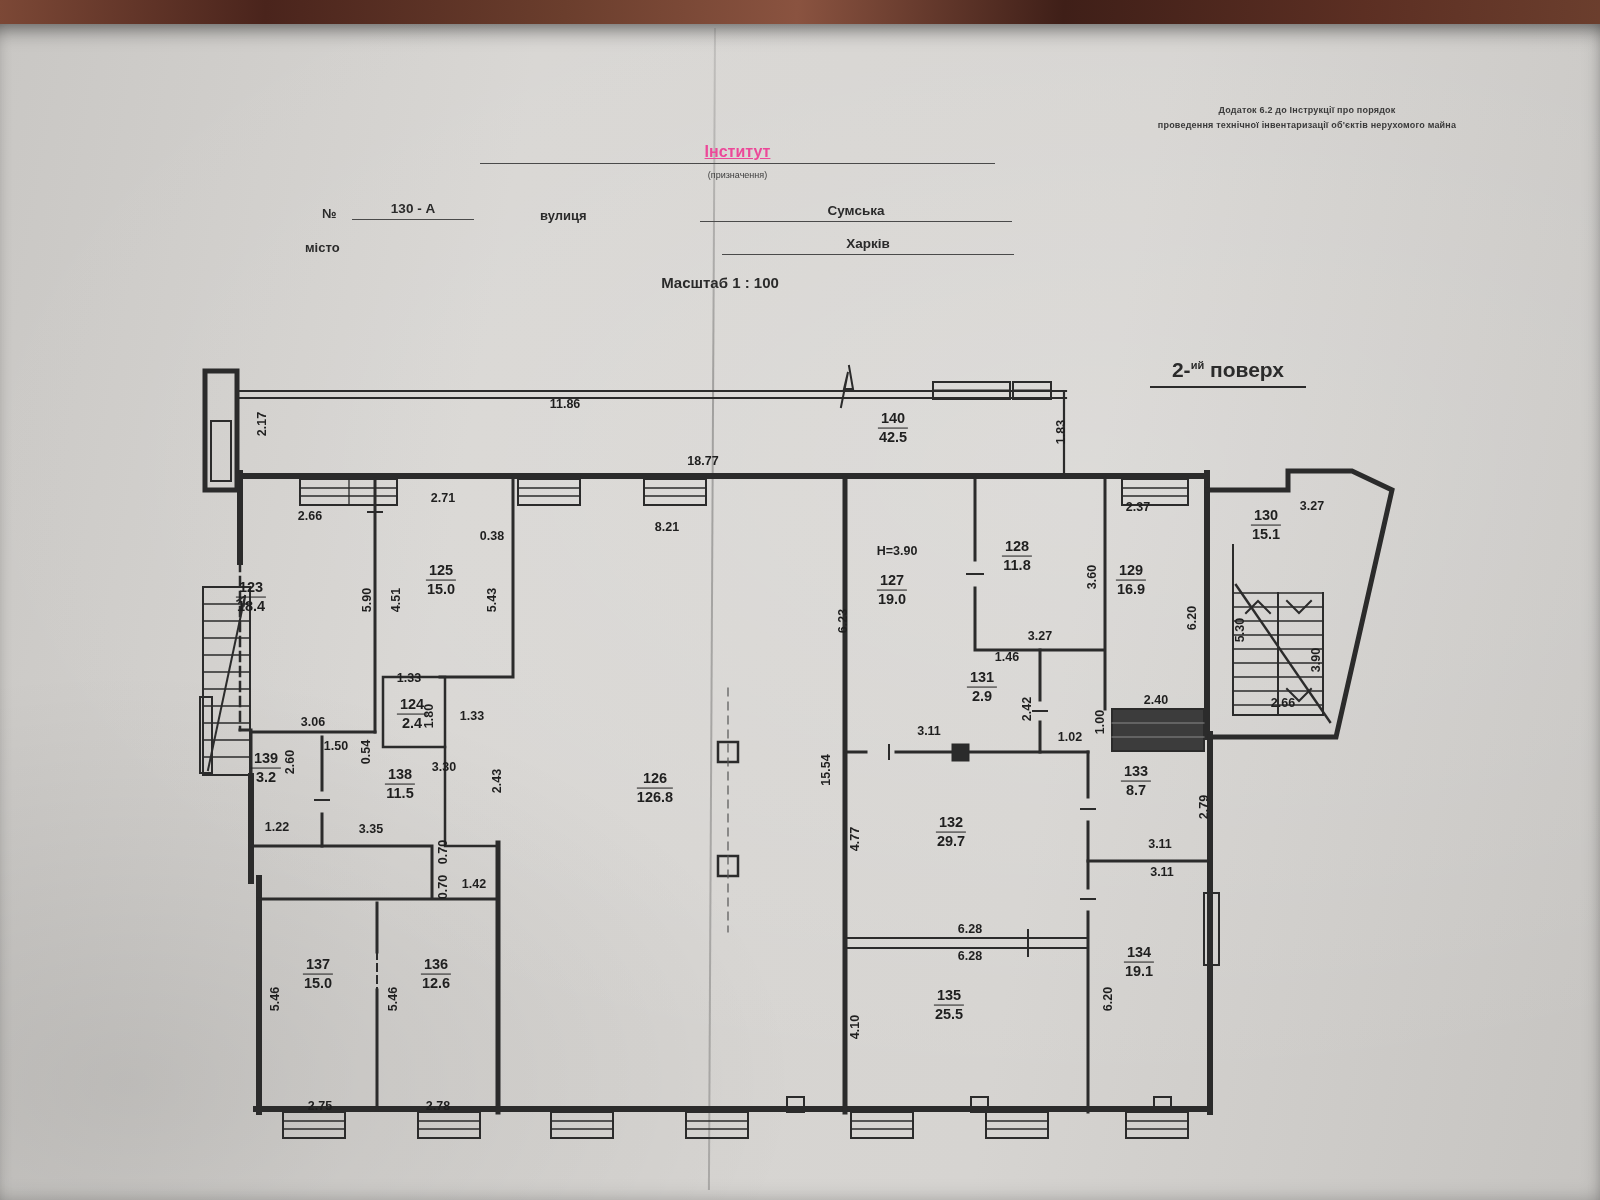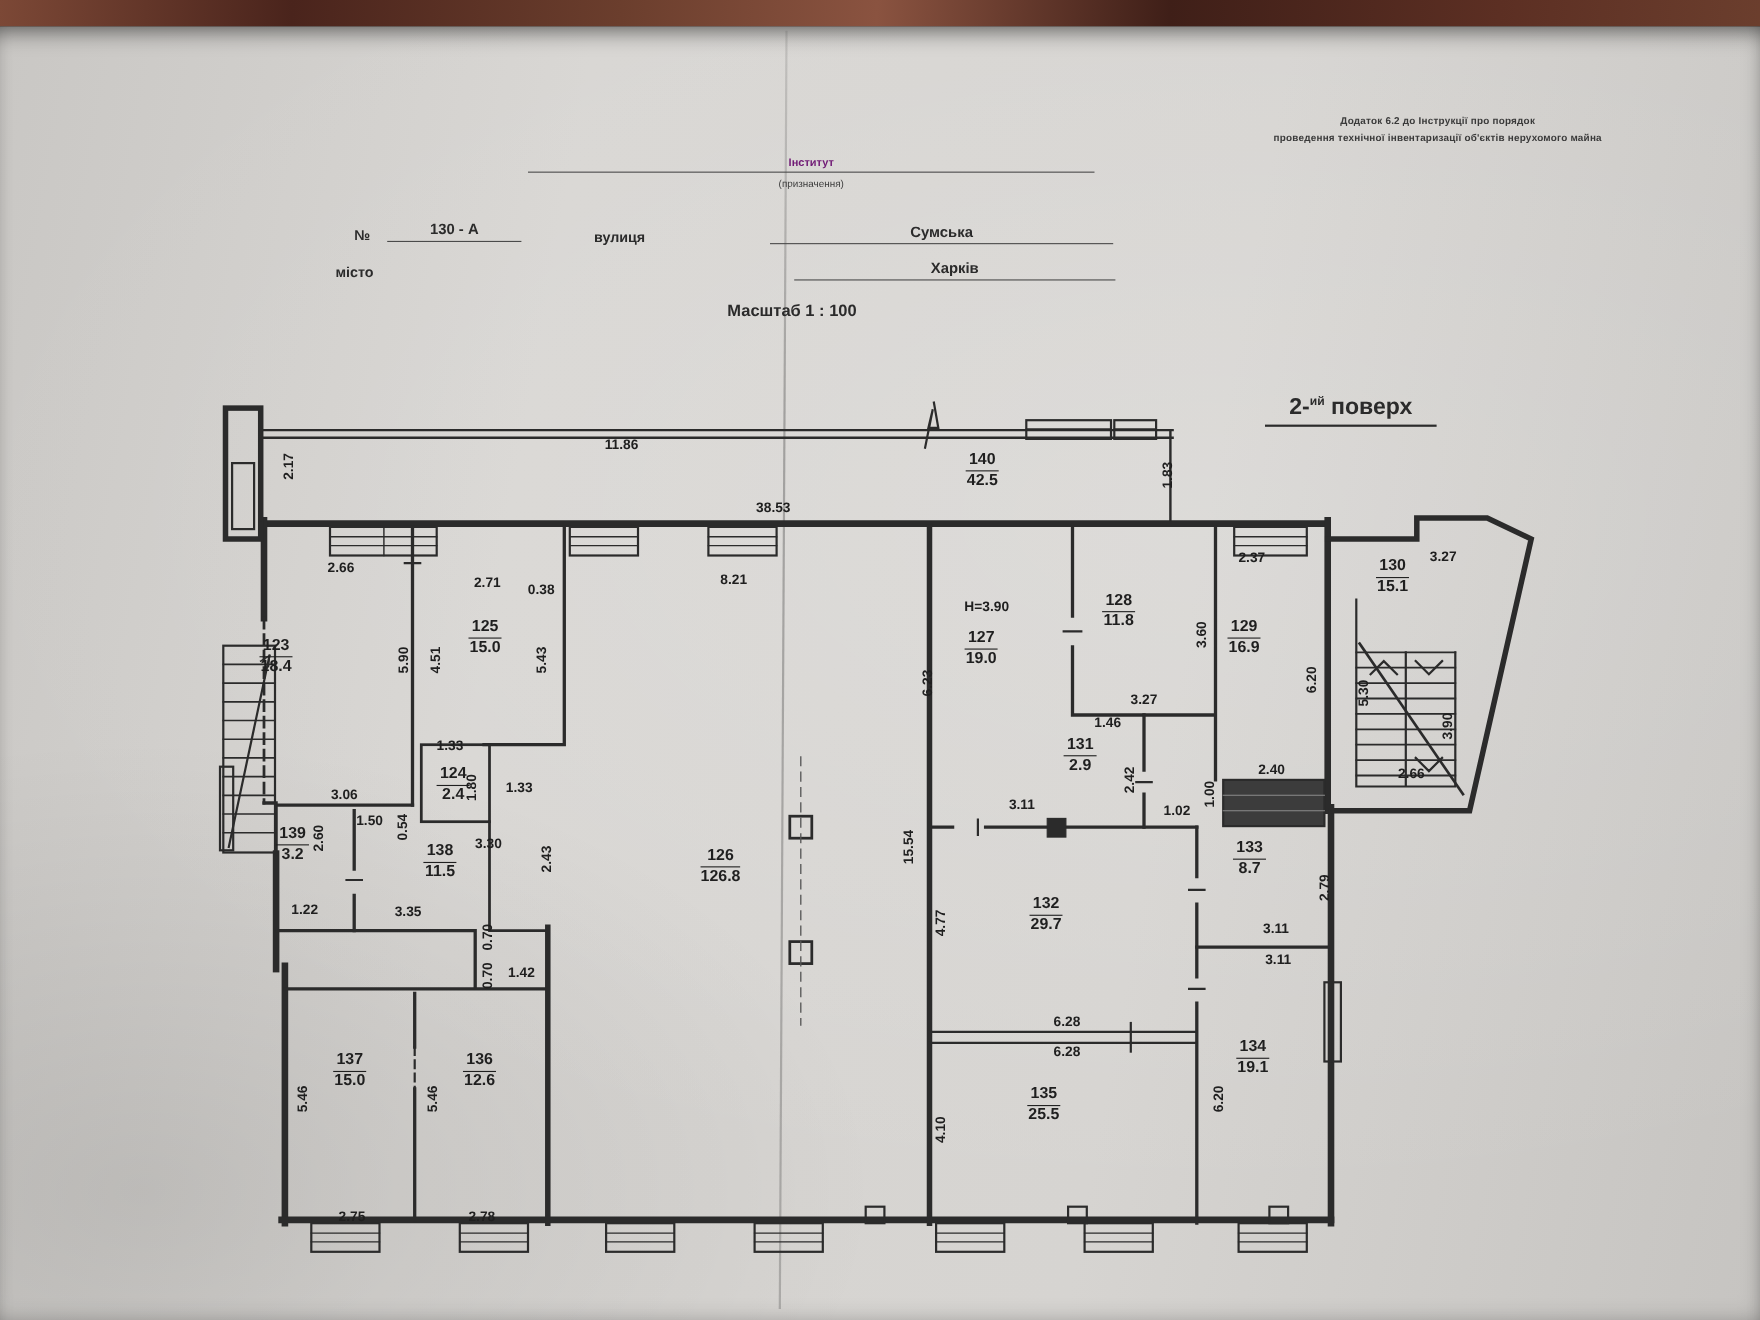--- a/index.html
+++ b/index.html
@@ -14,22 +14,22 @@
     box-shadow:inset 0 16px 20px -12px rgba(0,0,0,.55), inset -4px -6px 22px -10px rgba(0,0,0,.35);}
   .fold{position:absolute;left:714px;top:28px;width:2px;height:1162px;
     background:linear-gradient(180deg,rgba(50,50,50,.14),rgba(50,50,50,.34) 30%,rgba(50,50,50,.26));
     transform:rotate(.3deg);transform-origin:top center;}
   .ink{color:#242424;}
   .title{position:absolute;left:430px;top:56px;width:580px;text-align:center;
     font-size:23px;font-weight:700;letter-spacing:1px;color:#2b2b2b;line-height:1.35;}
   .appendix{position:absolute;left:1152px;top:103px;width:310px;text-align:center;
     font-size:9px;font-weight:600;color:#3a3a3a;line-height:1.7;letter-spacing:.2px;}
   .purpose{position:absolute;left:480px;top:143px;width:515px;text-align:center;}
-  .purpose .value{display:block;font-size:10px;font-weight:700;color:#701a75;
-    border-bottom:1.5px solid #4a4a4a;padding-bottom:2px;}
+  .purpose .value{display:block;font-size:16px;font-weight:700;color:#ec4899;
+    border-bottom:1.5px solid #4a4a4a;padding-bottom:2px;text-decoration:underline;}
   .purpose .caption{display:inline-block;font-size:9px;color:#3c3c3c;margin-top:1px;}
   .flabel{position:absolute;font-size:13px;font-weight:700;color:#2b2b2b;}
   .fval{position:absolute;text-align:center;font-size:13.5px;font-weight:700;color:#2b2b2b;
     border-bottom:1.5px solid #4a4a4a;padding-bottom:3px;}
   .scale{position:absolute;left:560px;top:274px;width:320px;text-align:center;
     font-size:15px;font-weight:700;color:#2b2b2b;}
   .floor{position:absolute;left:1150px;top:358px;width:156px;text-align:center;
     font-size:21px;font-weight:700;color:#2b2b2b;border-bottom:2px solid #2b2b2b;padding-bottom:4px;}
   .floor sup{font-size:11px;}
   .plan-svg{position:absolute;left:0;top:0;}
@@ -242,23 +242,23 @@
         <span class="num">136</span>
         <span class="area">12.6</span>
       </div>
       <div class="room" style="left: 318px; top: 974px;">
         <span class="num">137</span>
         <span class="area">15.0</span>
       </div>
       <div class="dim vert" style="left: 262px; top: 424px;">2.17</div>
       <div class="dim" style="left: 565px; top: 404px;">11.86</div>
       <div class="dim vert" style="left: 1061px; top: 432px;">1.83</div>
-      <div class="dim" style="left: 703px; top: 461px;">38.53</div>
+      <div class="dim" style="left: 703px; top: 461px;">18.77</div>
       <div class="dim" style="left: 310px; top: 516px;">2.66</div>
-      <div class="dim" style="left: 443px; top: 530px;">2.71</div>
+      <div class="dim" style="left: 443px; top: 498px;">2.71</div>
       <div class="dim" style="left: 492px; top: 536px; text-align: right;">0.38</div>
       <div class="dim" style="left: 667px; top: 527px;">8.21</div>
       <div class="dim" style="left: 1138px; top: 507px;">2.37</div>
       <div class="dim" style="left: 1312px; top: 506px;">3.27</div>
       <div class="dim vert" style="left: 367px; top: 600px;">5.90</div>
       <div class="dim vert" style="left: 396px; top: 600px;">4.51</div>
       <div class="dim vert" style="left: 492px; top: 600px;">5.43</div>
       <div class="dim vert" style="left: 843px; top: 621px;">6.23</div>
       <div class="dim" style="left: 897px; top: 551px;">Н=3.90</div>
       <div class="dim vert" style="left: 1092px; top: 577px;">3.60</div>

